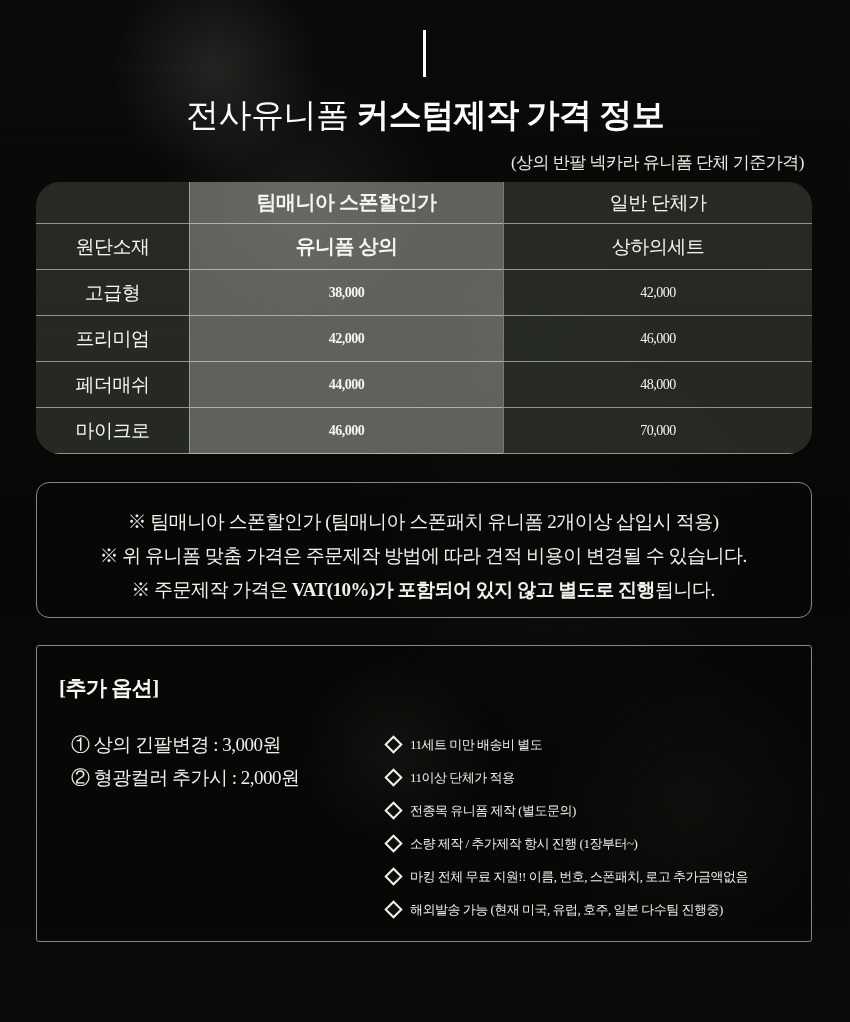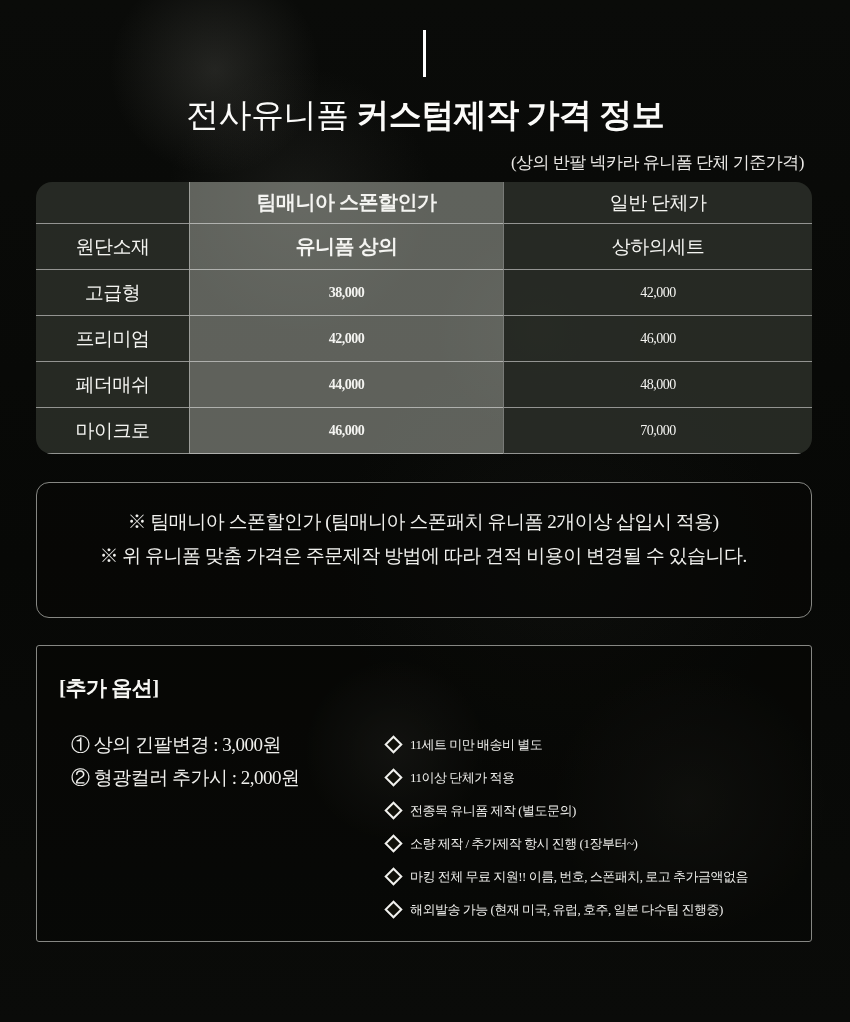--- a/index.html
+++ b/index.html
@@ -28,21 +28,21 @@
   .title .light { font-weight:400; }
   .title .bold  { font-weight:700; }
 
   .subtitle { position:absolute; top:151px; right:46px; font-size:17px; color:#eceae7; }
 
   
   .price-table {
     position:absolute; left:36px; top:182px; width:776px;
     display:grid; grid-template-columns:153px 314px 309px;
     grid-template-rows:42px 46px 46px 46px 46px 46px;
-    border-radius:16px; overflow:hidden;text-align:center;
+    border-radius:24px; overflow:hidden;text-align:center;
   }
   .cell {
     display:flex; align-items:center; justify-content:center;
     background:rgba(42,46,40,0.88);
     border-bottom:1px solid rgba(255,255,255,0.50);
     font-size:19px; color:#f4f4f1;
   }
   .cell.colsep { border-left:1px solid rgba(255,255,255,0.38); }
   .cell.hl { background:rgba(182,185,175,0.50); }
   .cell.hd { font-weight:700; font-size:20px; }
@@ -117,20 +117,23 @@
     <div class="cell price colsep">70,000</div>
   </div>
 
   <div class="notes-box">
     <div class="note-line">
       <span>※ 팀매니아 스폰할인가 (팀매니아 스폰패치 유니폼 2개이상 삽입시 적용)</span><span class="nb"></span><span></span>
     </div>
     <div class="note-line">
       <span>※ 위 유니폼 맞춤 가격은 주문제작 방법에 따라 견적 비용이 변경될 수 있습니다.</span><span class="nb"></span><span></span>
     </div>
+    <div class="note-line">
+      <span>※ 주문제작 가격은 </span><span class="nb">VAT(10%)가 포함되어 있지 않고 별도로 진행</span><span>됩니다.</span>
+    </div>
   </div>
 
   <div class="options-box">
     <div class="options-heading">[추가 옵션]</div>
     <div class="options-cols">
       <div class="options-left">
         <div class="opt-item">
           <span>① 상의 긴팔변경 : 3,000원</span>
         </div>
         <div class="opt-item">

